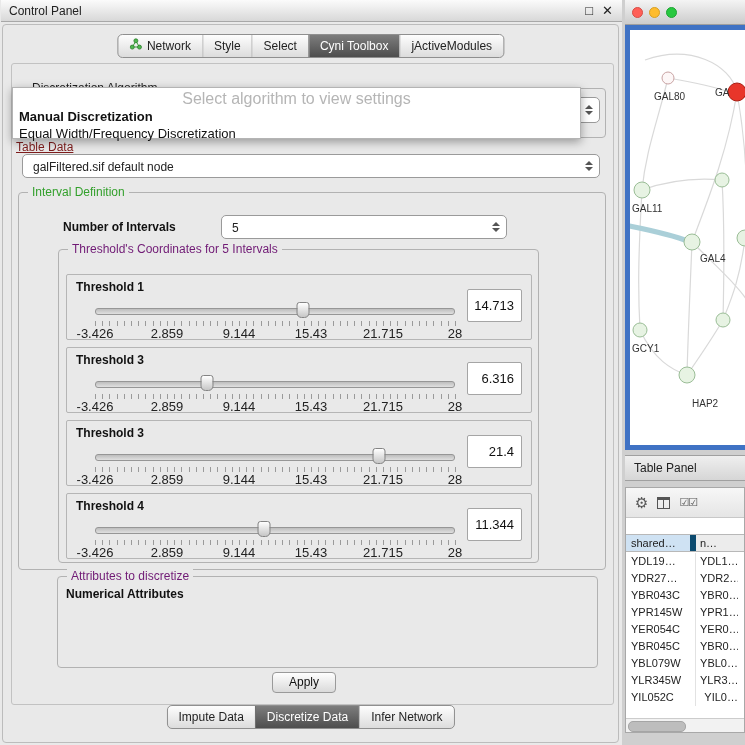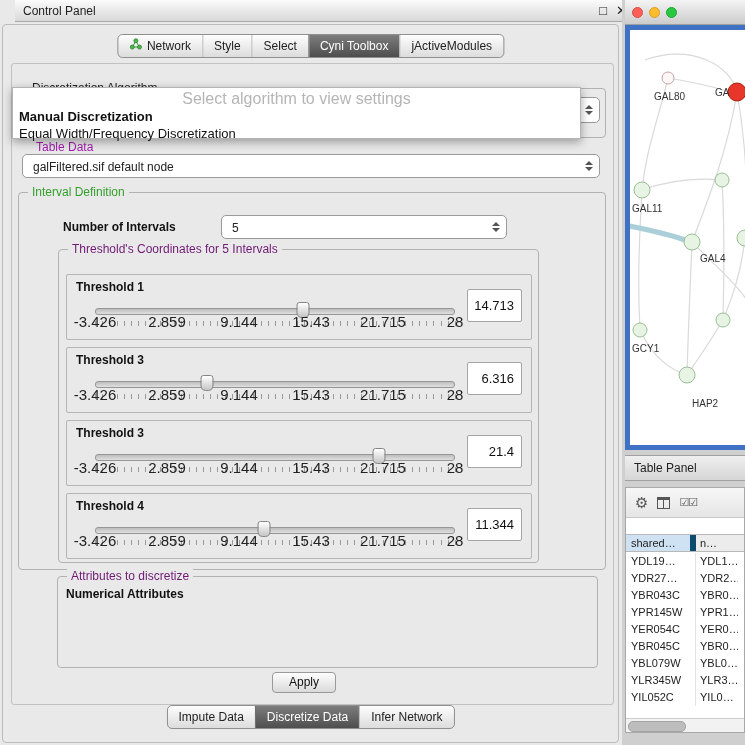--- a/index.html
+++ b/index.html
@@ -1,21 +1,21 @@
 <!DOCTYPE html>
 <html><head>
 <meta charset="utf-8">
 <style>
   html,body{margin:0;padding:0;}
   body{font-family:"Liberation Sans","DejaVu Sans",sans-serif;}
   .screen{position:relative;width:745px;height:745px;background:#d4d4d4;overflow:hidden;font-size:12px;color:#222;}
 
   
   .control-panel{position:absolute;left:0;top:0;width:622px;height:745px;background:#e9e9e9;}
-  .cp-titlebar{position:absolute;left:15px;top:0;width:622px;height:22px;background:linear-gradient(#fbfbfb,#d8d8d8);border-bottom:1px solid #a8a8a8;line-height:22px;box-sizing:border-box;}
+  .cp-titlebar{position:absolute;left:1px;top:0;width:622px;height:22px;background:linear-gradient(#fbfbfb,#d8d8d8);border-bottom:1px solid #a8a8a8;line-height:22px;box-sizing:border-box;}
   .cp-titlebar .t{padding-left:8px;color:#222;}
   .winbtn{position:absolute;top:0;line-height:22px;color:#222;cursor:default;}
   .winbtn.float{right:30px;font-size:13px;}
   .winbtn.close{right:10px;font-size:13px;font-weight:bold;}
 
   .panel-frame{position:absolute;left:2px;top:24px;width:617px;height:719px;background:#e9e9e9;border:1px solid #bcbcbc;border-radius:4px;box-sizing:border-box;}
 
   .seg-tabs{position:absolute;left:50%;transform:translateX(-50%);display:flex;border:1px solid #8f8f8f;border-radius:5px;overflow:hidden;background:linear-gradient(#fdfdfd,#dcdcdc);height:22px;line-height:22px;white-space:nowrap;}
   .seg{padding:0 11px;color:#222;border-left:1px solid #bdbdbd;display:flex;align-items:center;gap:5px;}
   .seg:first-child{border-left:none;}
@@ -35,29 +35,29 @@
   .combo .txt{position:absolute;left:10px;top:0;bottom:0;line-height:22px;color:#222;white-space:nowrap;}
   .stepper{position:absolute;right:6px;top:50%;transform:translateY(-50%);display:flex;flex-direction:column;gap:2px;}
   .tri-up{width:0;height:0;border-left:4px solid transparent;border-right:4px solid transparent;border-bottom:4px solid #555;}
   .tri-down{width:0;height:0;border-left:4px solid transparent;border-right:4px solid transparent;border-top:4px solid #555;}
 
   .overlay{position:absolute;left:0;top:23px;width:569px;height:52px;background:#fff;border:1px solid #b4b4b4;box-shadow:0 3px 9px rgba(0,0,0,0.35);z-index:30;box-sizing:border-box;}
   .overlay .ph{text-align:center;color:#b5b5b5;font-size:16px;padding-top:2px;}
   .overlay .opt{font-size:13px;padding:1px 6px;color:#111;}
   .overlay .opt.b{font-weight:bold;}
 
-  .td-label{position:absolute;left:24px;top:76px;color:#a21caf;}
+  .td-label{position:absolute;left:4px;top:76px;color:#7f1d1d;text-decoration:underline;}
 
   .tbox{position:absolute;left:7px;width:466px;height:66px;border:1px solid #b5b5b5;border-radius:2px;box-sizing:border-box;}
   .tlabel{position:absolute;left:9px;top:5px;font-weight:bold;color:#111;text-align:right;}
   .slider{position:absolute;left:28px;top:26px;width:360px;height:18px;}
   .track{position:absolute;left:0;right:0;top:7px;height:5px;background:linear-gradient(#bdbdbd,#e0e0e0);border:1px solid #969696;border-radius:3px;}
   .thumb{position:absolute;top:1px;width:13px;height:16px;background:linear-gradient(#ffffff,#c6c6c6);border:1px solid #848484;border-radius:3px 3px 5px 5px;transform:translateX(-50%);box-sizing:border-box;}
   .ticks{position:absolute;left:28px;top:46px;width:361px;height:5px;background:repeating-linear-gradient(to right,#9a9a9a 0,#9a9a9a 1px,transparent 1px,transparent 7.2px);}
-  .scale{position:absolute;left:28px;top:38px;width:360px;height:11px;font-size:15px;color:#222;}
+  .scale{position:absolute;left:28px;top:51px;width:360px;height:11px;font-size:13px;color:#222;}
   .scale span{position:absolute;transform:translateX(-50%);white-space:nowrap;}
   .valbox{position:absolute;left:400px;top:14px;width:55px;height:33px;background:#fff;border:1px solid #a5a5a5;border-radius:2px;font-size:13px;line-height:31px;text-align:right;padding-right:7px;box-sizing:border-box;color:#111;}
 
   .attr-sub{position:absolute;left:8px;top:10px;font-weight:bold;color:#111;}
   .listbox{position:absolute;left:7px;top:28px;width:527px;height:57px;background:#fff;border:1px solid #b5b5b5;overflow:hidden;box-sizing:border-box;}
   .listbox .item{padding-left:8px;line-height:17px;color:#222;white-space:nowrap;}
   .vscroll{position:absolute;top:0;right:0;bottom:0;width:13px;background:#f0f0f0;border-left:1px solid #cfcfcf;}
   .vthumb{position:absolute;top:2px;left:1px;width:9px;height:36px;background:linear-gradient(to right,#d2d2d2,#b0b0b0);border:1px solid #a0a0a0;border-radius:4px;}
 
   .apply-btn{position:absolute;left:260px;top:608px;width:64px;height:21px;background:linear-gradient(#fefefe,#dadada);border:1px solid #9a9a9a;border-radius:4px;text-align:center;line-height:19px;box-sizing:border-box;color:#111;}
@@ -78,21 +78,21 @@
   .tbl-toolbar{position:absolute;left:0;top:0;right:0;height:30px;background:linear-gradient(#f7f7f7,#e5e5e5);border-bottom:1px solid #c8c8c8;display:flex;align-items:center;gap:9px;padding-left:9px;box-sizing:border-box;}
   .gear{font-size:15px;color:#555;line-height:1;}
   .colicon{width:13px;height:12px;border:1px solid #555;box-sizing:border-box;background-image:linear-gradient(to right,transparent 0 5px,#555 5px 6px,transparent 6px),linear-gradient(#555 0 2px,transparent 2px);}
   .chk{font-size:11px;color:#555;letter-spacing:-1px;line-height:1;}
   .tbl-header{position:absolute;left:0;top:46px;right:0;height:18px;display:flex;border-top:1px solid #b8b8b8;border-bottom:1px solid #b8b8b8;font-size:11px;line-height:17px;box-sizing:border-box;}
   .hcell1{width:70px;background:#cfe2f3;border-right:6px solid #0c4a6e;padding-left:5px;box-sizing:border-box;overflow:hidden;white-space:nowrap;}
   .hcell2{flex:1;background:#ececec;padding-left:4px;overflow:hidden;white-space:nowrap;}
   .tbl-rows{position:absolute;left:0;top:65px;right:6px;}
   .trow{display:flex;height:17px;font-size:11px;line-height:17px;}
   .tcell1{width:70px;padding-left:5px;border-right:1px solid #e2e2e2;box-sizing:border-box;overflow:hidden;white-space:nowrap;color:#222;}
-  .tcell2{flex:1;padding-left:4px;overflow:hidden;white-space:nowrap;color:#222;}
+  .tcell2{flex:1;padding-left:4px;overflow:hidden;white-space:nowrap;color:#222;text-align:right;}
   .hscroll{position:absolute;left:0;right:0;top:230px;height:14px;background:#f2f2f2;border-top:1px solid #cccccc;box-sizing:border-box;}
   .hthumb{position:absolute;left:2px;top:2px;width:56px;height:9px;background:#bdbdbd;border:1px solid #a5a5a5;border-radius:5px;}
 
   svg text{font-family:"Liberation Sans","DejaVu Sans",sans-serif;}
 </style>
 </head>
 <body>
 
 <div class="screen">
 

